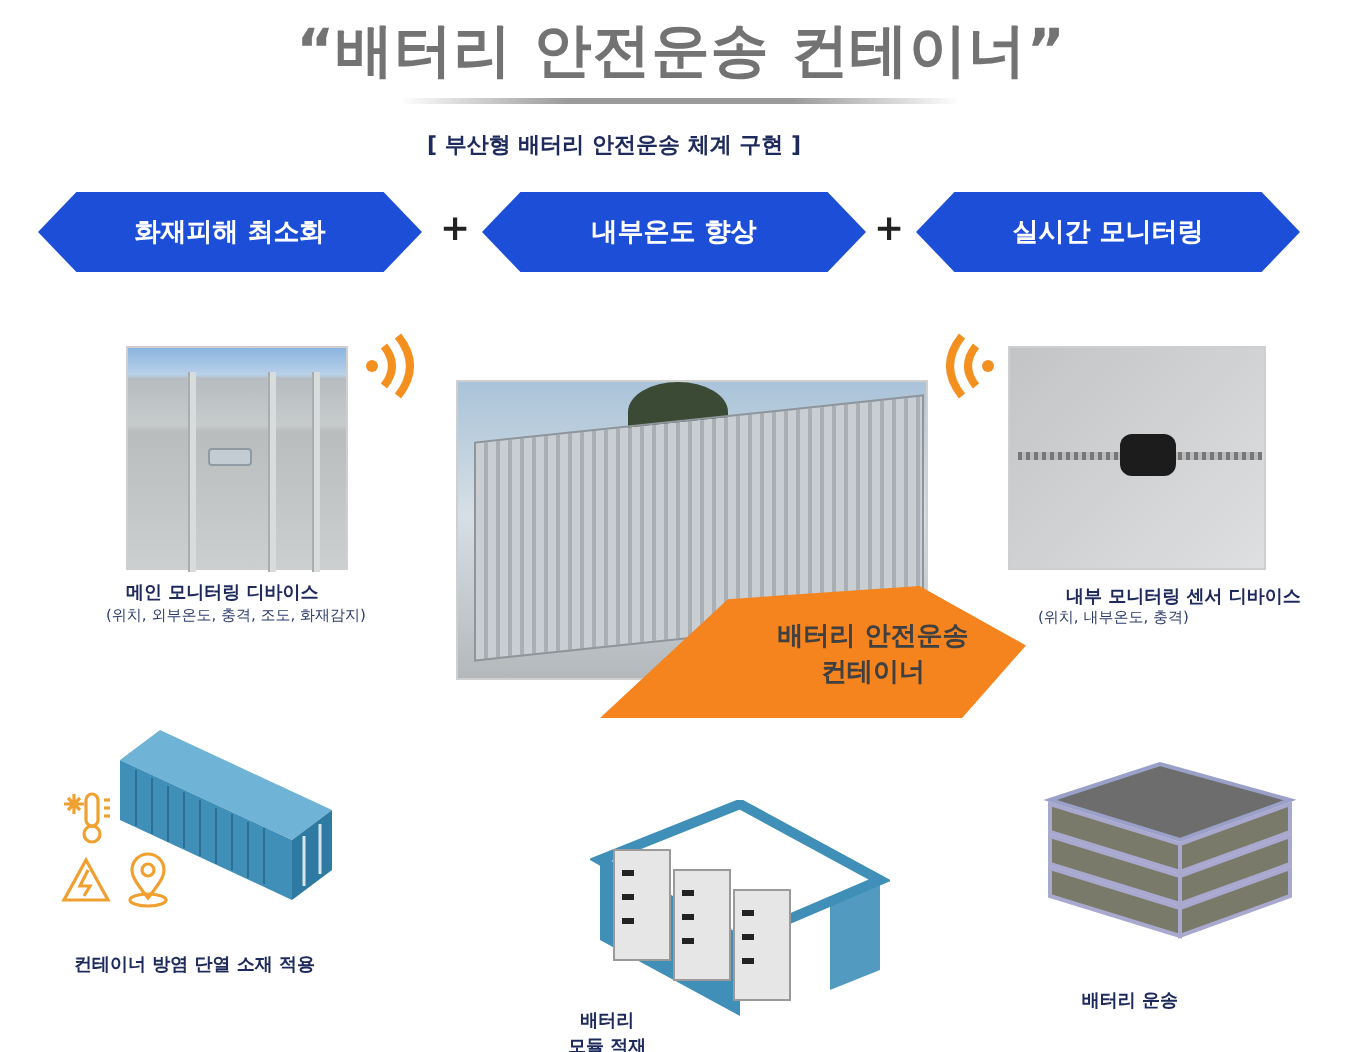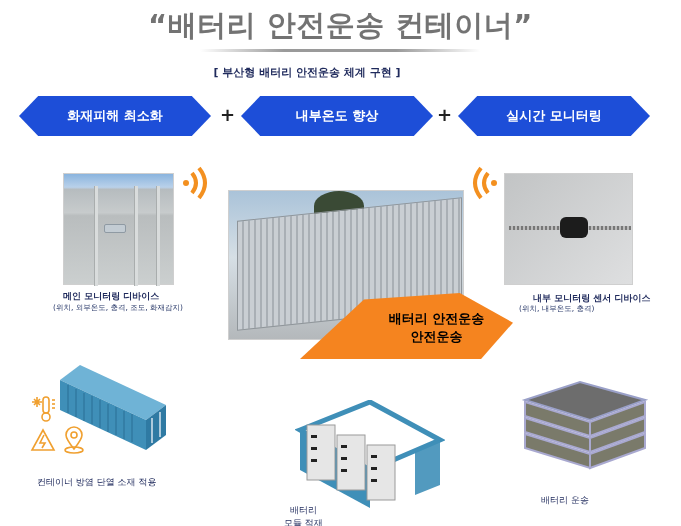--- a/index.html
+++ b/index.html
@@ -16,23 +16,23 @@
   .photo-main .dev { position: absolute; left: 40px; top: 50px; width: 22px; height: 9px; background: #c3ccd3; border: 1px solid #8f9aa3; border-radius: 2px; }
   .photo-center { left: 228px; top: 190px; width: 236px; height: 150px; background: linear-gradient(to bottom, #aac3d9 0, #d6dfe5 45%, #b4b8bb 100%); overflow: hidden; }
   .photo-center .cont { position: absolute; left: 8px; top: 18px; width: 225px; height: 110px; background: repeating-linear-gradient(to right, #c9ced3 0, #c9ced3 4px, #a9afb5 4px, #a9afb5 6px); transform: skewY(-6deg); border: 1px solid #8f959a; }
   .photo-center .tree { position: absolute; left: 85px; top: 0px; width: 50px; height: 30px; background: #3a4a35; border-radius: 50% 50% 10% 10%; }
   .photo-right { left: 504px; top: 173px; width: 129px; height: 112px; background: linear-gradient(135deg, #c2c4c5, #dedfe0); }
   .photo-right .strap { position: absolute; left: 4px; top: 52px; width: 122px; height: 4px; background: repeating-linear-gradient(to right, #777 0, #777 2px, #bbb 2px, #bbb 4px); }
   .photo-right .dev { position: absolute; left: 55px; top: 43px; width: 28px; height: 21px; background: #1c1c1c; border-radius: 6px; }
   .wifi { width: 34px; height: 40px; }
   .cap-title { font-size: 9px; font-weight: bold; color: #1f2a5c; }
   .cap-sub { font-size: 7.5px; color: #2a3a6a; }
-  .banner { left: 300px; top: 293px; width: 213px; height: 66px; background: #f5841f; clip-path: polygon(0 100%, 30% 10%, 75% 0, 100% 45%, 85% 100%); color: #000000; font-size: 13px; font-weight: bold; display: flex; flex-direction: column; align-items: center; justify-content: center; line-height: 1.35; padding-left: 60px; padding-top: 4px; }
+  .banner { left: 300px; top: 293px; width: 213px; height: 66px; background: #f5841f; clip-path: polygon(0 100%, 30% 10%, 75% 0, 100% 45%, 85% 100%); color: #404040; font-size: 13px; font-weight: bold; display: flex; flex-direction: column; align-items: center; justify-content: center; line-height: 1.35; padding-left: 60px; padding-top: 4px; }
   .iso-box { left: 60px; top: 365px; width: 106px; height: 85px; }
-  .bot-cap { font-size: 9px; font-weight: normal; color: #1f2a5c; text-align: center; }
+  .bot-cap { font-size: 9px; font-weight: bold; color: #1f2a5c; text-align: center; }
 </style>
 </head>
 <body>
 
 <div class="abs title">“배터리 안전운송 컨테이너”</div>
 <div class="abs title-rule"></div>
 <div class="abs subtitle">[ 부산형 배터리 안전운송 체계 구현 ]</div>
 
 <div class="abs chev" style="left:19px;width:192px;">
     <span>화재피해 최소화</span>
@@ -59,21 +59,21 @@
 </svg>
 <div class="abs cap-title" style="left:63px;top:290px;">메인 모니터링 디바이스</div>
 <div class="abs cap-sub" style="left:53px;top:303px;text-align:right;">(위치, 외부온도, 충격, 조도, 화재감지)</div>
 
 <div class="abs photo photo-center">
   <div class="tree"></div>
   <div class="cont"></div>
 </div>
 <div class="abs banner">
   <span>배터리 안전운송</span>
-  <span>안전운송</span>
+  <span>컨테이너</span>
 </div>
 
 <svg class="abs wifi" style="left:466px;top:163px;" viewBox="0 0 34 40">
   <circle cx="28" cy="20" r="3" fill="#f39020"></circle>
   <path d="M22 10 Q14 20 22 30" stroke="#f39020" stroke-width="4" fill="none"></path>
   <path d="M15 5 Q3 20 15 35" stroke="#f39020" stroke-width="4" fill="none"></path>
 </svg>
 <div class="abs photo photo-right">
   <div class="strap"></div>
   <div class="dev"></div>

